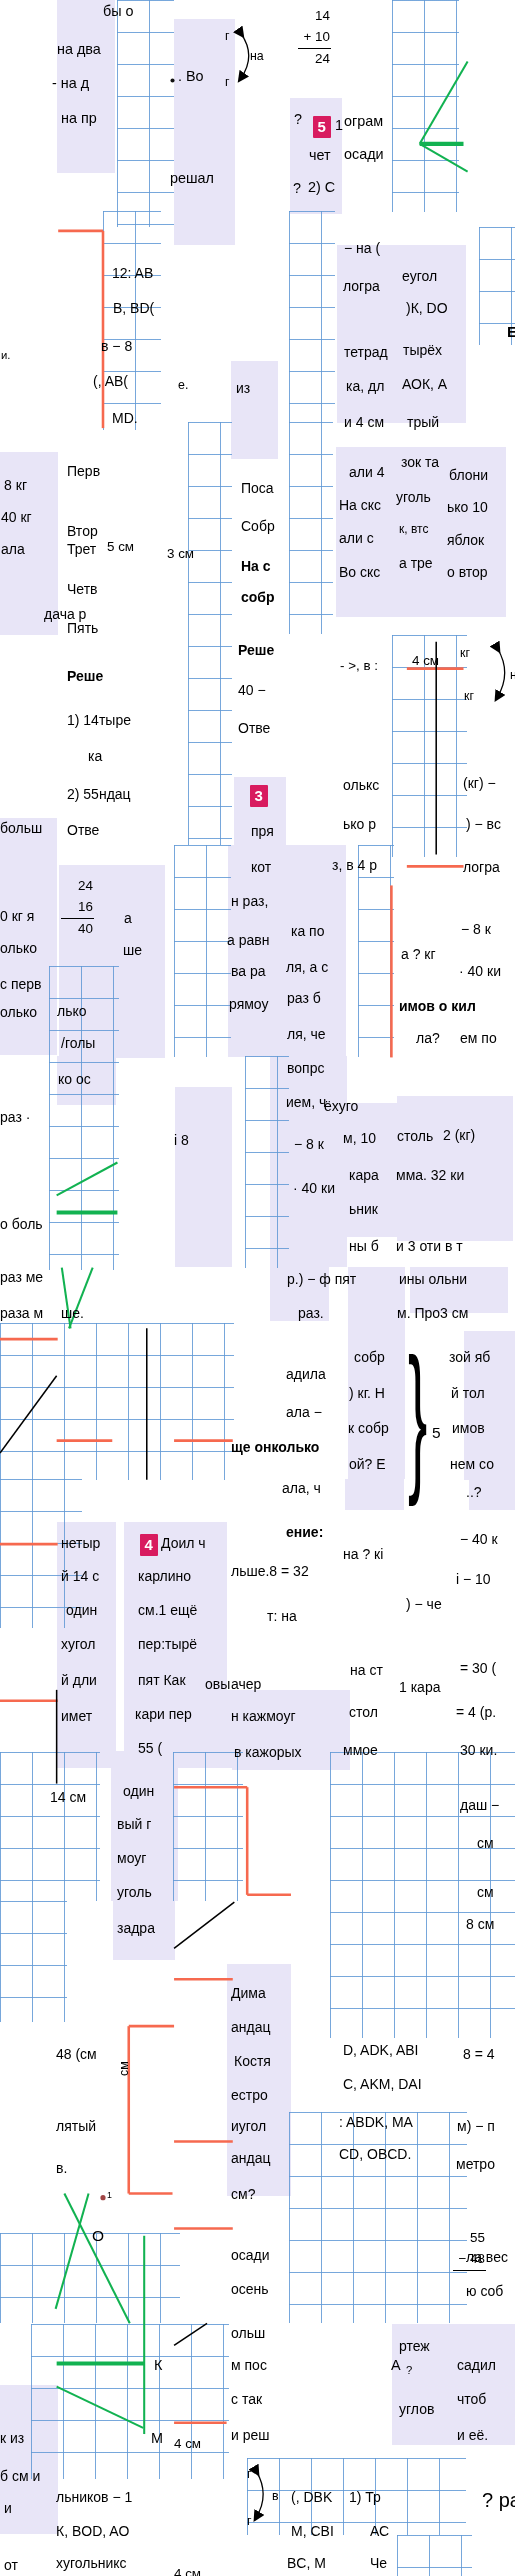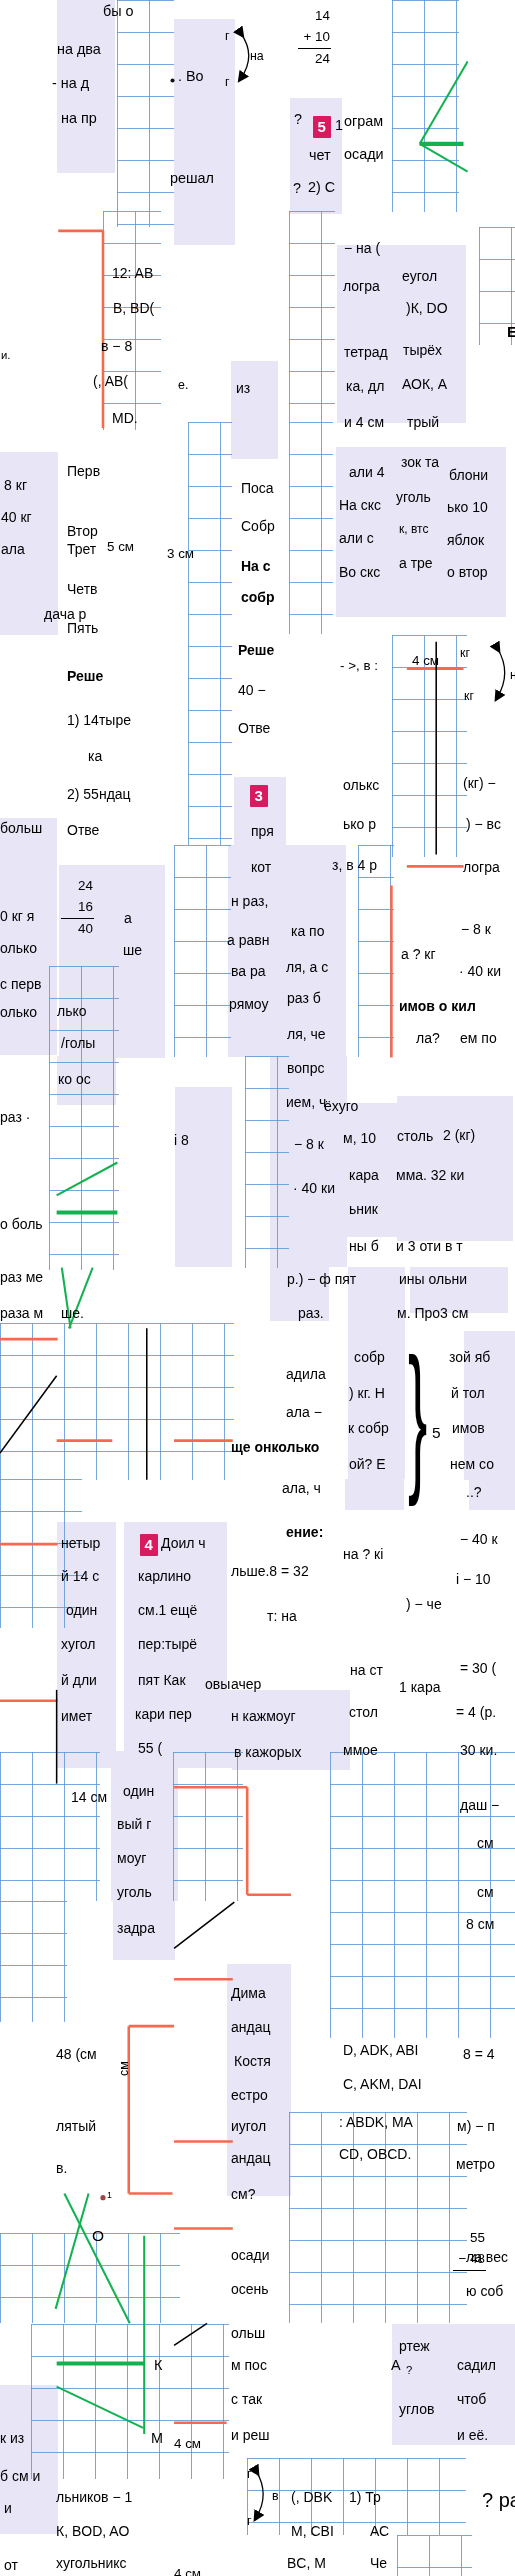--- a/index.html
+++ b/index.html
@@ -343,21 +343,21 @@
     <div class="txt" style="left: 399px; top: 1680px; font-size: 14px;">1 кара</div>
     <div class="txt" style="left: 61px; top: 1709px; font-size: 14px;">имет</div>
     <div class="txt" style="left: 135px; top: 1707px; font-size: 14px;">кари пер</div>
     <div class="txt" style="left: 231px; top: 1709px; font-size: 14px;">н кажмоуг</div>
     <div class="txt" style="left: 349px; top: 1705px; font-size: 14px;">стол</div>
     <div class="txt" style="left: 456px; top: 1705px; font-size: 14px;">= 4 (р.</div>
     <div class="txt" style="left: 138px; top: 1741px; font-size: 14px;">55 (</div>
     <div class="txt" style="left: 234px; top: 1745px; font-size: 14px;">в кажорых</div>
     <div class="txt" style="left: 343px; top: 1743px; font-size: 14px;">ммое</div>
     <div class="txt" style="left: 460px; top: 1743px; font-size: 14px;">30 ки.</div>
-    <div class="txt" style="left: 71px; top: 1790px; font-size: 14px; text-align: center;">14 см</div>
+    <div class="txt" style="left: 50px; top: 1790px; font-size: 14px; text-align: center;">14 см</div>
     <div class="txt" style="left: 123px; top: 1784px; font-size: 14px;">один</div>
     <div class="txt" style="left: 117px; top: 1817px; font-size: 14px;">вый г</div>
     <div class="txt" style="left: 117px; top: 1851px; font-size: 14px;">моуг</div>
     <div class="txt" style="left: 117px; top: 1885px; font-size: 14px;">уголь</div>
     <div class="txt" style="left: 460px; top: 1798px; font-size: 14px;">даш −</div>
     <div class="txt" style="left: 477px; top: 1836px; font-size: 14px;">см</div>
     <div class="txt" style="left: 477px; top: 1885px; font-size: 14px;">см</div>
     <div class="txt" style="left: 117px; top: 1921px; font-size: 14px;">задра</div>
     <div class="txt" style="left: 466px; top: 1917px; font-size: 14px;">8 см</div>
     <div class="txt" style="left: 231px; top: 1986px; font-size: 14px;">Дима</div>

